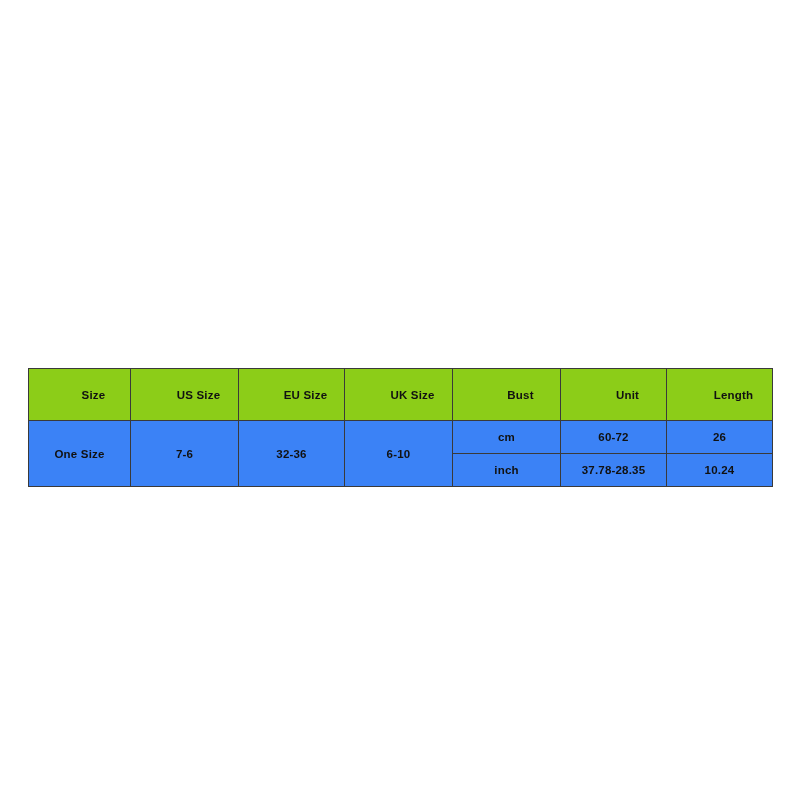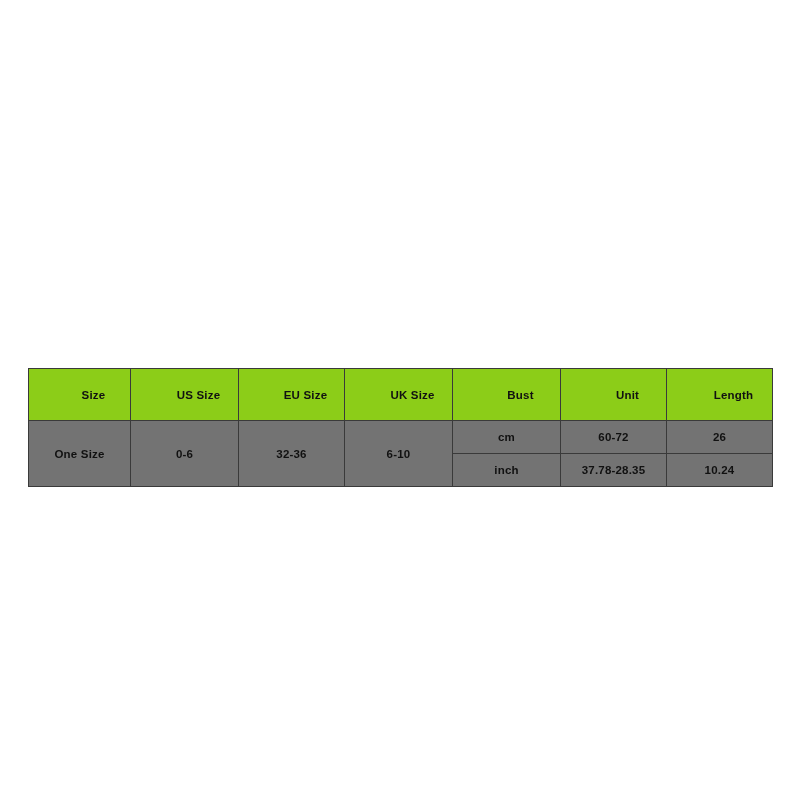--- a/index.html
+++ b/index.html
@@ -42,21 +42,21 @@
     padding: 0;
   }
 
   table.size-chart thead th {
     background: #8ccd18;
     height: 51px;
     padding-left: 28px;
   }
 
   table.size-chart tbody td {
-    background: #737373;
+    background: #3b82f6;
     height: 32px;
   }
 
   
   col.c-size   { width: 102px; }
   col.c-us     { width: 108px; }
   col.c-eu     { width: 106px; }
   col.c-uk     { width: 108px; }
   col.c-unit   { width: 108px; }
   col.c-bust   { width: 106px; }
@@ -88,21 +88,21 @@
         <th>EU Size</th>
         <th>UK Size</th>
         <th>Bust</th>
         <th>Unit</th>
         <th>Length</th>
       </tr>
     </thead>
     <tbody>
       <tr>
         <td class="rowspan-cell" rowspan="2">One Size</td>
-        <td class="rowspan-cell" rowspan="2">0-6</td>
+        <td class="rowspan-cell" rowspan="2">7-6</td>
         <td class="rowspan-cell" rowspan="2">32-36</td>
         <td class="rowspan-cell" rowspan="2">6-10</td>
         <td>cm</td>
         <td>60-72</td>
         <td>26</td>
       </tr>
       <tr>
         <td>inch</td>
         <td>37.78-28.35</td>
         <td>10.24</td>

